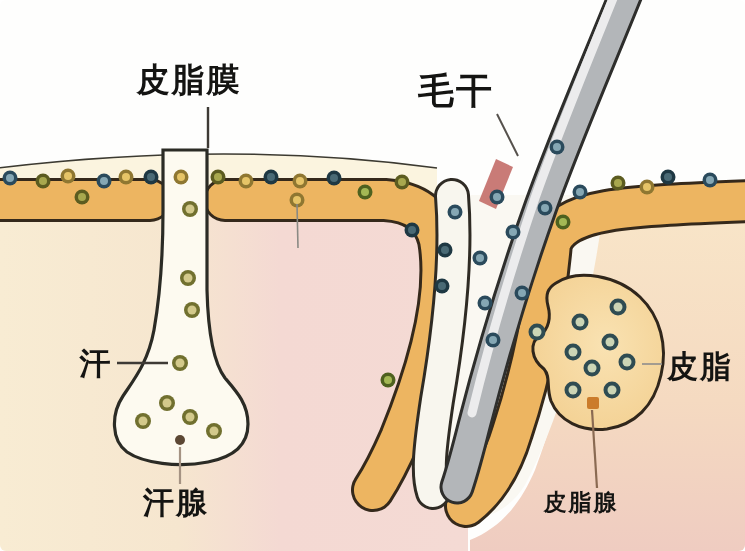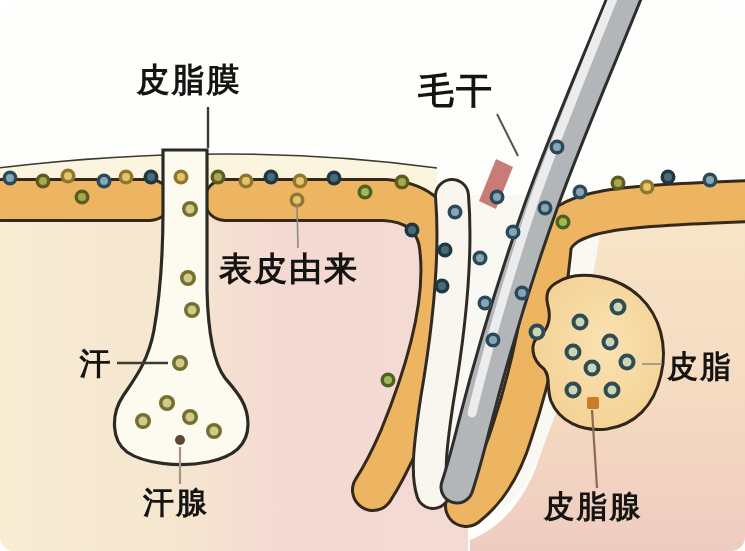--- a/index.html
+++ b/index.html
@@ -1,33 +1,33 @@
 <!DOCTYPE html>
 <html><head>
 <meta charset="utf-8">
 <style>
   html,body{margin:0;padding:0;background:#ffffff;}
   .scene{
     position:relative;width:745px;height:551px;background:#fefefd;
-    border-radius:14px;overflow:hidden;
+    border-radius:6px;overflow:hidden;
     font-family:"Liberation Sans","DejaVu Sans",sans-serif;
   }
   .scene svg{position:absolute;left:0;top:0;}
   .lbl{
     position:absolute;transform:translateX(-50%);
     color:#141412;font-weight:700;white-space:nowrap;
     text-align:center;letter-spacing:2px;line-height:1.12;
   }
   .lbl-sebum-film{left:189px;top:62px;font-size:33px;}
   .lbl-hair-shaft{left:456px;top:71px;font-size:36px;}
   .lbl-lipids{left:289px;top:250px;font-size:33px;line-height:1.16;}
   .lbl-sweat{left:96px;top:347px;font-size:31px;}
   .lbl-sweat-gland{left:176px;top:486px;font-size:31px;}
   .lbl-sebum{left:700px;top:350px;font-size:31px;}
-  .lbl-sebaceous-gland{left:581px;top:490px;font-size:31px;margin-left:12px;}
+  .lbl-sebaceous-gland{left:581px;top:490px;font-size:23px;}
 </style>
 </head>
 <body>
 
 <div class="scene">
 
   <svg width="745" height="551" viewBox="0 0 745 551">
     <defs>
       <linearGradient id="leftDermis" x1="0" y1="0" x2="1" y2="0">
         <stop offset="0" stop-color="#f8ecd3"></stop>
@@ -199,19 +199,18 @@
       <line x1="117" y1="363" x2="168" y2="363" stroke="#3e3a35" stroke-width="2.4"></line>
       <line x1="180" y1="447" x2="180" y2="484" stroke="#a59383" stroke-width="2.2"></line>
       <line x1="642" y1="364" x2="662" y2="364" stroke="#9a968f" stroke-width="1.8"></line>
       <line x1="592" y1="410" x2="597" y2="488" stroke="#8a6a52" stroke-width="2.2"></line>
     </g>
   </svg>
 
   <div class="lbl lbl-sebum-film">皮脂膜</div>
   <div class="lbl lbl-hair-shaft">毛干</div>
   <div class="lbl lbl-lipids">
-    <div>表皮由来</div>
   </div>
   <div class="lbl lbl-sweat">汗</div>
   <div class="lbl lbl-sebum">皮脂</div>
   <div class="lbl lbl-sweat-gland">汗腺</div>
   <div class="lbl lbl-sebaceous-gland">皮脂腺</div>
 </div>
 
 </body></html>

